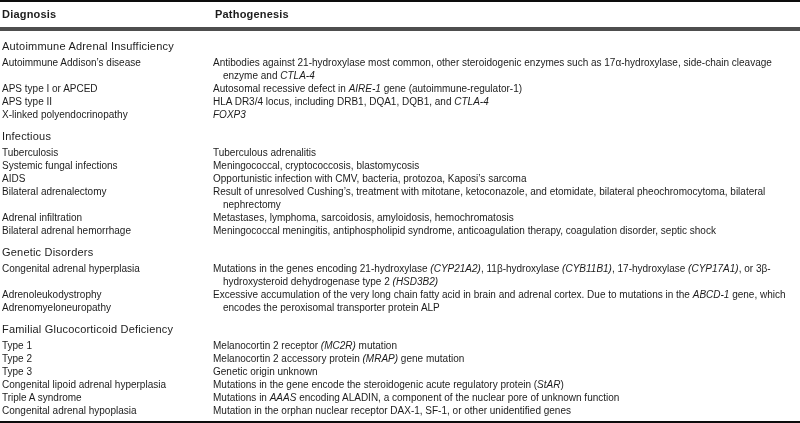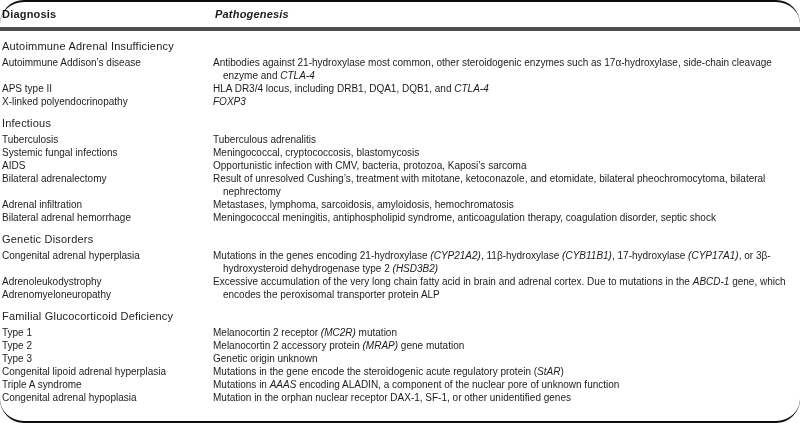--- a/index.html
+++ b/index.html
@@ -17,21 +17,20 @@
   }
   .table-wrap {
     position: absolute;
     top: 0; left: 0;
     width: 800px;
     height: 423px;
     box-sizing: border-box;
     border-top: 2px solid #0d0d0d;
     border-bottom: 2px solid #0d0d0d;
     background: #ffffff;
-    border-radius: 24px;
   }
   .thead {
     display: grid;
     grid-template-columns: 211px 1fr;
     padding: 6px 4px 7px 2px;
     border-bottom: 4px solid #4e4e4e;
     font-size: 11px;
     font-weight: 700;
     line-height: 12px;
     letter-spacing: 0.2px;
@@ -68,29 +67,35 @@
   .dline {
     white-space: nowrap;
   }
 </style>
 </head>
 <body>
 
 <div class="table-wrap">
   <div class="thead">
     <div class="th col1">Diagnosis</div>
-    <div class="th col2" style="padding-left:2px;font-style:italic;">Pathogenesis</div>
+    <div class="th col2" style="padding-left:2px;">Pathogenesis</div>
   </div>
   <div class="tbody" id="tbody">
       <div class="section-title">Autoimmune Adrenal Insufficiency</div>
       <div class="row">
         <div class="cell col1">
           <div class="dline">Autoimmune Addison’s disease</div>
         </div>
         <div class="cell col2">Antibodies against 21-hydroxylase most common, other steroidogenic enzymes such as 17α-hydroxylase, side-chain cleavage enzyme and <i>CTLA-4</i></div>
+      </div>
+      <div class="row">
+        <div class="cell col1">
+          <div class="dline">APS type I or APCED</div>
+        </div>
+        <div class="cell col2">Autosomal recessive defect in <i>AIRE-1</i> gene (autoimmune-regulator-1)</div>
       </div>
       <div class="row">
         <div class="cell col1">
           <div class="dline">APS type II</div>
         </div>
         <div class="cell col2">HLA DR3/4 locus, including DRB1, DQA1, DQB1, and <i>CTLA-4</i></div>
       </div>
       <div class="row">
         <div class="cell col1">
           <div class="dline">X-linked polyendocrinopathy</div>

